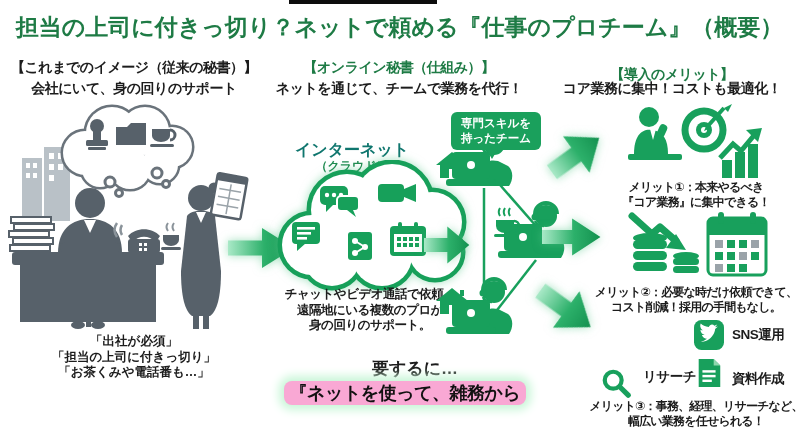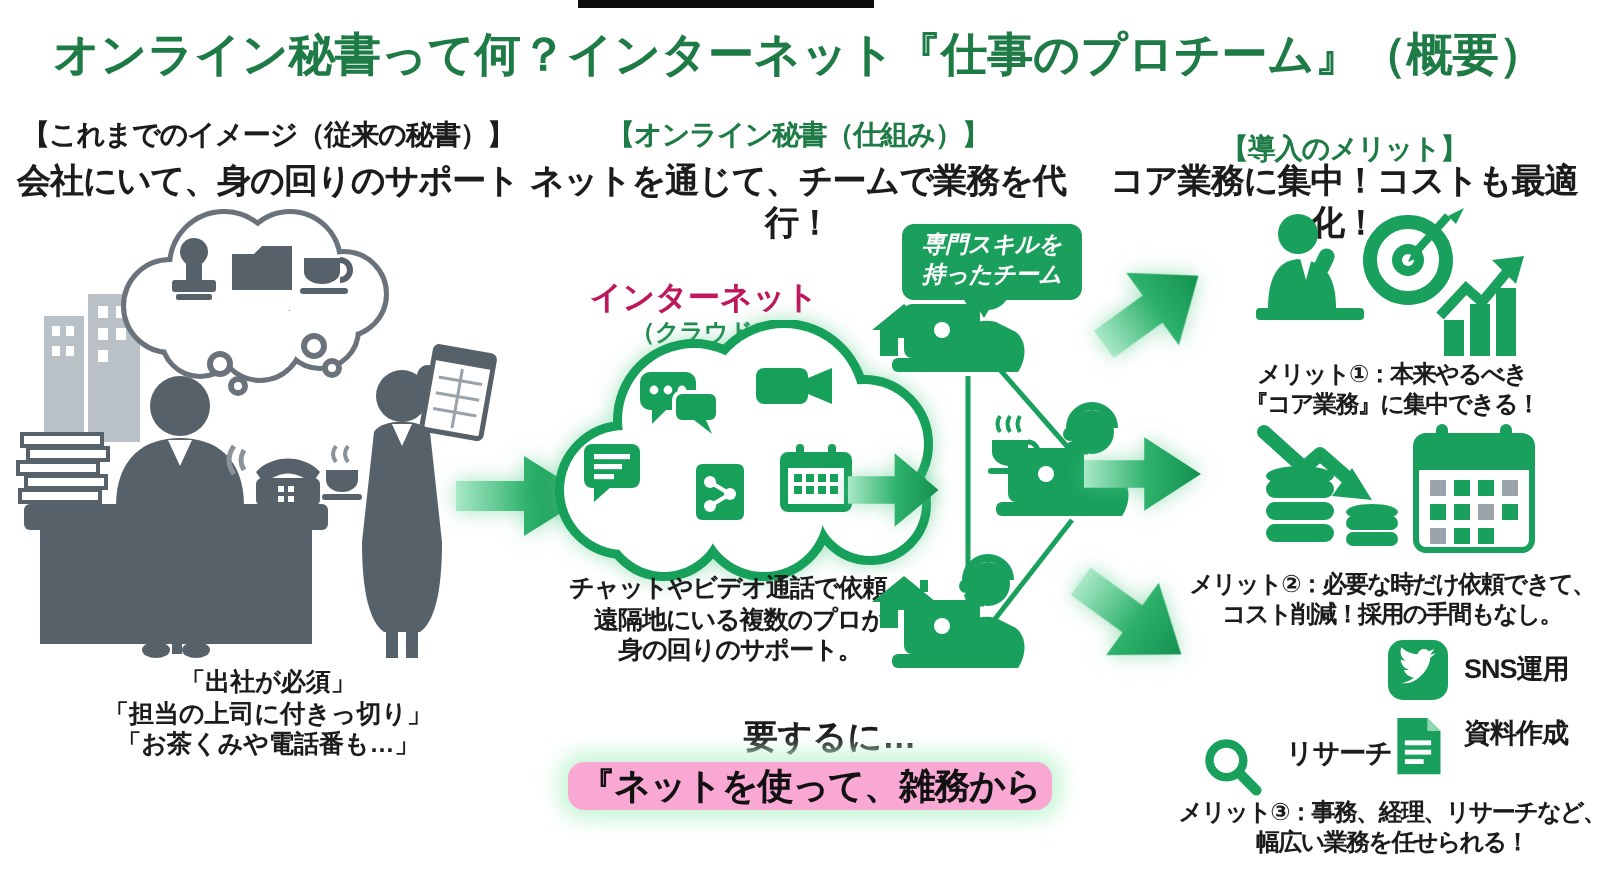--- a/index.html
+++ b/index.html
@@ -4,27 +4,27 @@
 <style>
   html,body{margin:0;padding:0;background:#e9e9e9;}
   #stage{position:relative;width:799px;height:446px;background:#ffffff;overflow:hidden;
     font-family:"Liberation Sans","DejaVu Sans",sans-serif;color:#1c1c1c;}
   .abs{position:absolute;}
   .t{margin:0;line-height:1.25;}
   .ctr{text-align:center;}
   .b{font-weight:bold;}
   .green{color:#1e7b45;}
   .head{font-size:14px;font-weight:bold;letter-spacing:-0.5px;text-align:center;}
-  .sub{font-size:17px;font-weight:bold;letter-spacing:-0.5px;}
+  .sub{font-size:14px;font-weight:bold;letter-spacing:-0.5px;}
   .quotes{font-size:12.5px;font-weight:600;line-height:19px;}
   .caption{font-size:12.5px;font-weight:bold;line-height:17px;letter-spacing:-0.5px;}
   .merit{font-size:12px;font-weight:bold;line-height:17px;letter-spacing:-0.8px;white-space:nowrap;}
   .svclabel{font-size:13.5px;font-weight:bold;letter-spacing:-0.5px;}
   .badge{background:#1aa05c;color:#fff;font-size:11.5px;font-weight:bold;line-height:15px;
-    text-align:center;white-space:pre-line;border-radius:6px;padding:4px 3px;z-index:6;font-style:italic;}
+    text-align:center;white-space:pre-line;border-radius:6px;padding:4px 3px;z-index:6;}
   .badge-tail{width:0;height:0;border-left:6px solid transparent;border-right:6px solid transparent;
     border-top:10px solid #1aa05c;z-index:6;}
   .hl{display:inline-block;background:#f9a8d4;border-radius:8px;padding:0 6px;
     box-shadow:0 0 10px 5px #c9f6d8;font-size:18px;font-weight:bold;color:#111;letter-spacing:-0.5px;}
   .glow{filter:drop-shadow(0 0 5px rgba(90,200,140,.55));}
   .summary-line{line-height:24px;}
 </style>
 </head>
 <body>
 
@@ -35,21 +35,21 @@
       <linearGradient id="agrad" x1="0" y1="0" x2="1" y2="0">
         <stop offset="0" stop-color="#a9e9c7"></stop>
           <stop offset="0.55" stop-color="#2cb06a"></stop>
           <stop offset="1" stop-color="#13914f"></stop>
       </linearGradient>
     </defs>
   </svg>
 
   <div class="abs" style="left:289px;top:0;width:148px;height:4px;background:#0d0d0d;"></div>
 
-  <h1 class="abs t ctr b green" style="left:0;top:13px;width:799px;font-size:23px;letter-spacing:0px;">オンライン秘書って何？インターネット『仕事のプロチーム』（概要）</h1>
+  <h1 class="abs t ctr b green" style="left:0;top:13px;width:799px;font-size:23px;letter-spacing:0px;">担当の上司に付きっ切り？ネットで頼める『仕事のプロチーム』（概要）</h1>
 
   <p class="abs t ctr head" style="left:0;top:59px;width:268px;">【これまでのイメージ（従来の秘書）】</p>
   <p class="abs t ctr sub" style="left:0;top:80px;width:268px;">会社にいて、身の回りのサポート</p>
 
   <svg class="abs" style="left:0;top:103px;" width="268" height="230" viewBox="0 0 268 230">
 
     <g fill="#b9c1c7">
       <rect x="22" y="55" width="20" height="63"></rect>
         <rect x="44" y="44" width="26" height="74"></rect>
       <g fill="#ffffff">
@@ -171,21 +171,21 @@
 
   <div class="abs ctr quotes" style="left:0;top:334px;width:268px;">
     <p class="t">「出社が必須」</p>
     <p class="t">「担当の上司に付きっ切り」</p>
     <p class="t">「お茶くみや電話番も…」</p>
   </div>
 
   <p class="abs t ctr head green" style="left:266px;top:59px;width:266px;">【オンライン秘書（仕組み）】</p>
   <p class="abs t ctr sub" style="left:262px;top:80px;width:274px;">ネットを通じて、チームで業務を代行！</p>
 
-  <p class="abs t ctr b" style="left:286px;top:140px;width:132px;font-size:16px;color:#be185d;">インターネット</p>
+  <p class="abs t ctr b" style="left:286px;top:140px;width:132px;font-size:16px;color:#0f766e;">インターネット</p>
   <p class="abs t ctr b" style="left:286px;top:159px;width:132px;font-size:12px;color:#1e8a4f;">（クラウド）</p>
 
   <svg class="abs glow" style="left:228px;top:223px;" width="70" height="50" viewBox="0 0 70 60" preserveAspectRatio="none">
     <polygon points="0,21 34,21 34,6 66,30 34,54 34,39 0,39" fill="url(#agrad)"></polygon>
   </svg>
 
   <svg class="abs glow" style="left:272px;top:160px;" width="196" height="132" viewBox="0 0 196 132">
     <g stroke="#17a05a" stroke-width="9" fill="#ffffff">
       <circle cx="40" cy="85" r="30"></circle>
         <circle cx="75" cy="50" r="36"></circle>
@@ -421,21 +421,21 @@
     </svg>
     <span class="svclabel">リサーチ</span>
   </div>
   <div class="abs" style="left:694px;top:320px;display:flex;align-items:center;gap:8px;">
     <svg width="30" height="30" viewBox="0 0 32 32">
       <rect x="0" y="0" width="32" height="32" rx="8" fill="#18a05c"></rect>
       <path fill="#fff" d="M7 23 C10 23.5 13.5 22.5 16 20.5 C21 16.5 22.5 12 22.5 9.5 L25.5 7 L22.5 7.8 L24.8 4.8 L21.8 6 C20 4 16.8 4.5 15.8 7.5 C12 7.3 9 5.8 7.2 3.8 C5.8 7 7.5 9.8 9.5 11 C8.5 11 7.6 10.8 6.8 10.4 C6.9 13.3 9 15.3 11.3 15.8 C10.3 16.1 9.3 16.1 8.4 15.9 C9.2 18.3 11.4 19.9 13.8 20 C11.8 21.7 9.3 22.7 7 23 Z"></path>
     </svg>
     <span class="svclabel">SNS運用</span>
   </div>
-  <div class="abs" style="left:694px;top:358px;display:flex;align-items:flex-start;gap:8px;">
+  <div class="abs" style="left:694px;top:358px;display:flex;align-items:flex-end;gap:8px;">
     <svg width="30" height="30" viewBox="0 0 32 32">
       <path d="M5 1 H21 L28 8 V31 H5 Z" fill="#18a05c"></path>
       <polygon points="21,1 21,8 28,8" fill="#8fd7ae"></polygon>
       <g fill="#fff">
         <rect x="9" y="13" width="14" height="2.6"></rect>
           <rect x="9" y="18" width="14" height="2.6"></rect>
           <rect x="9" y="23" width="10" height="2.6"></rect>
       </g>
     </svg>
     <span class="svclabel">資料作成</span>

